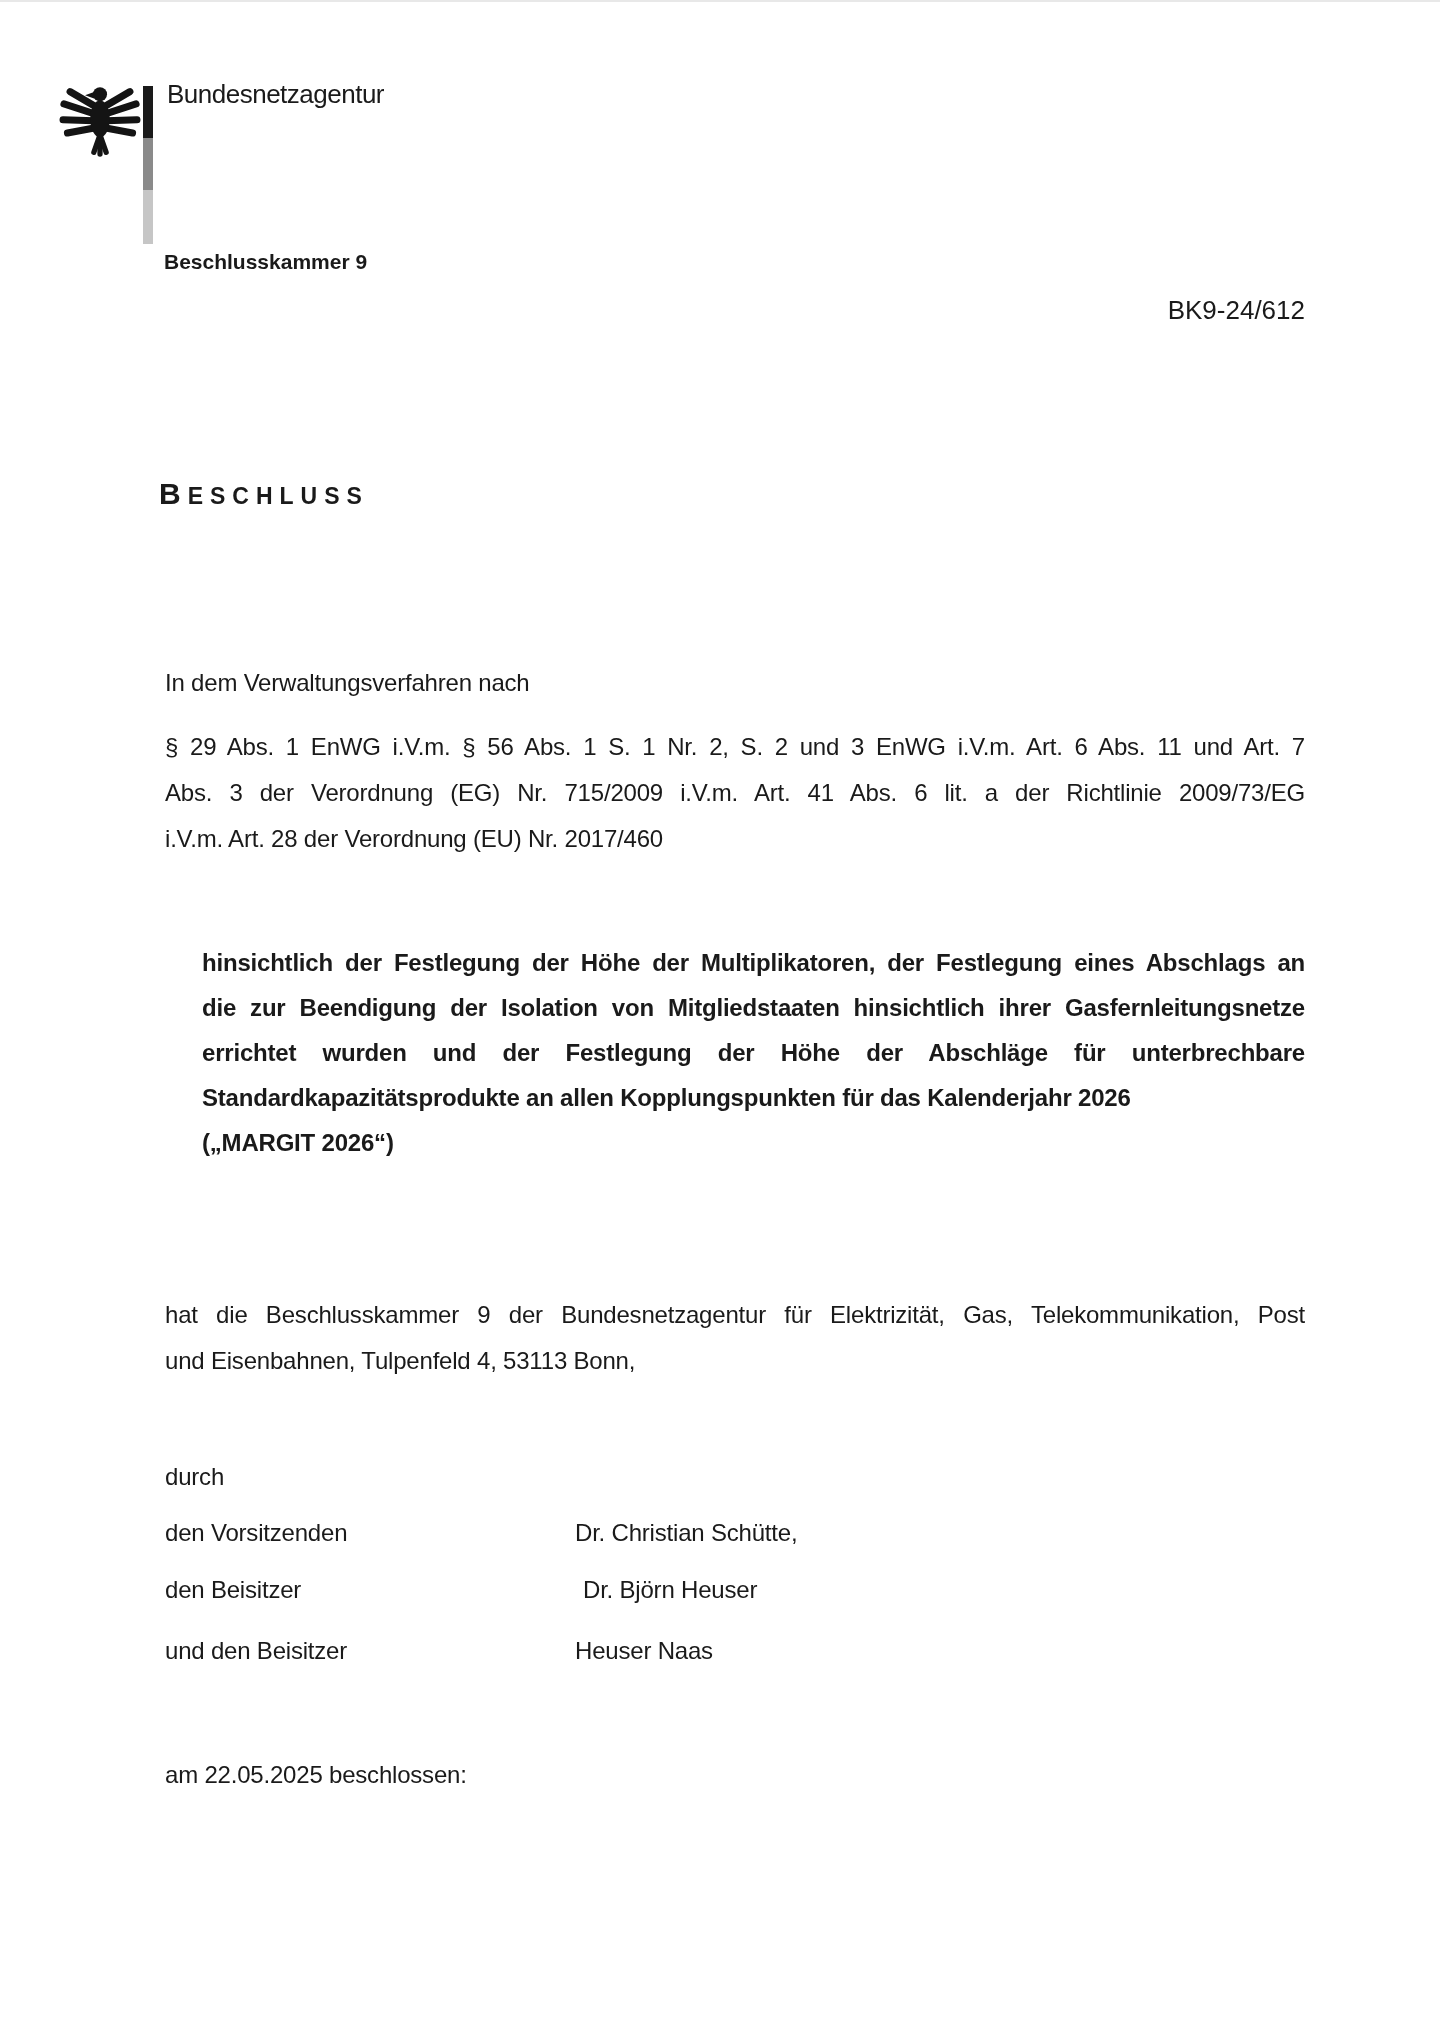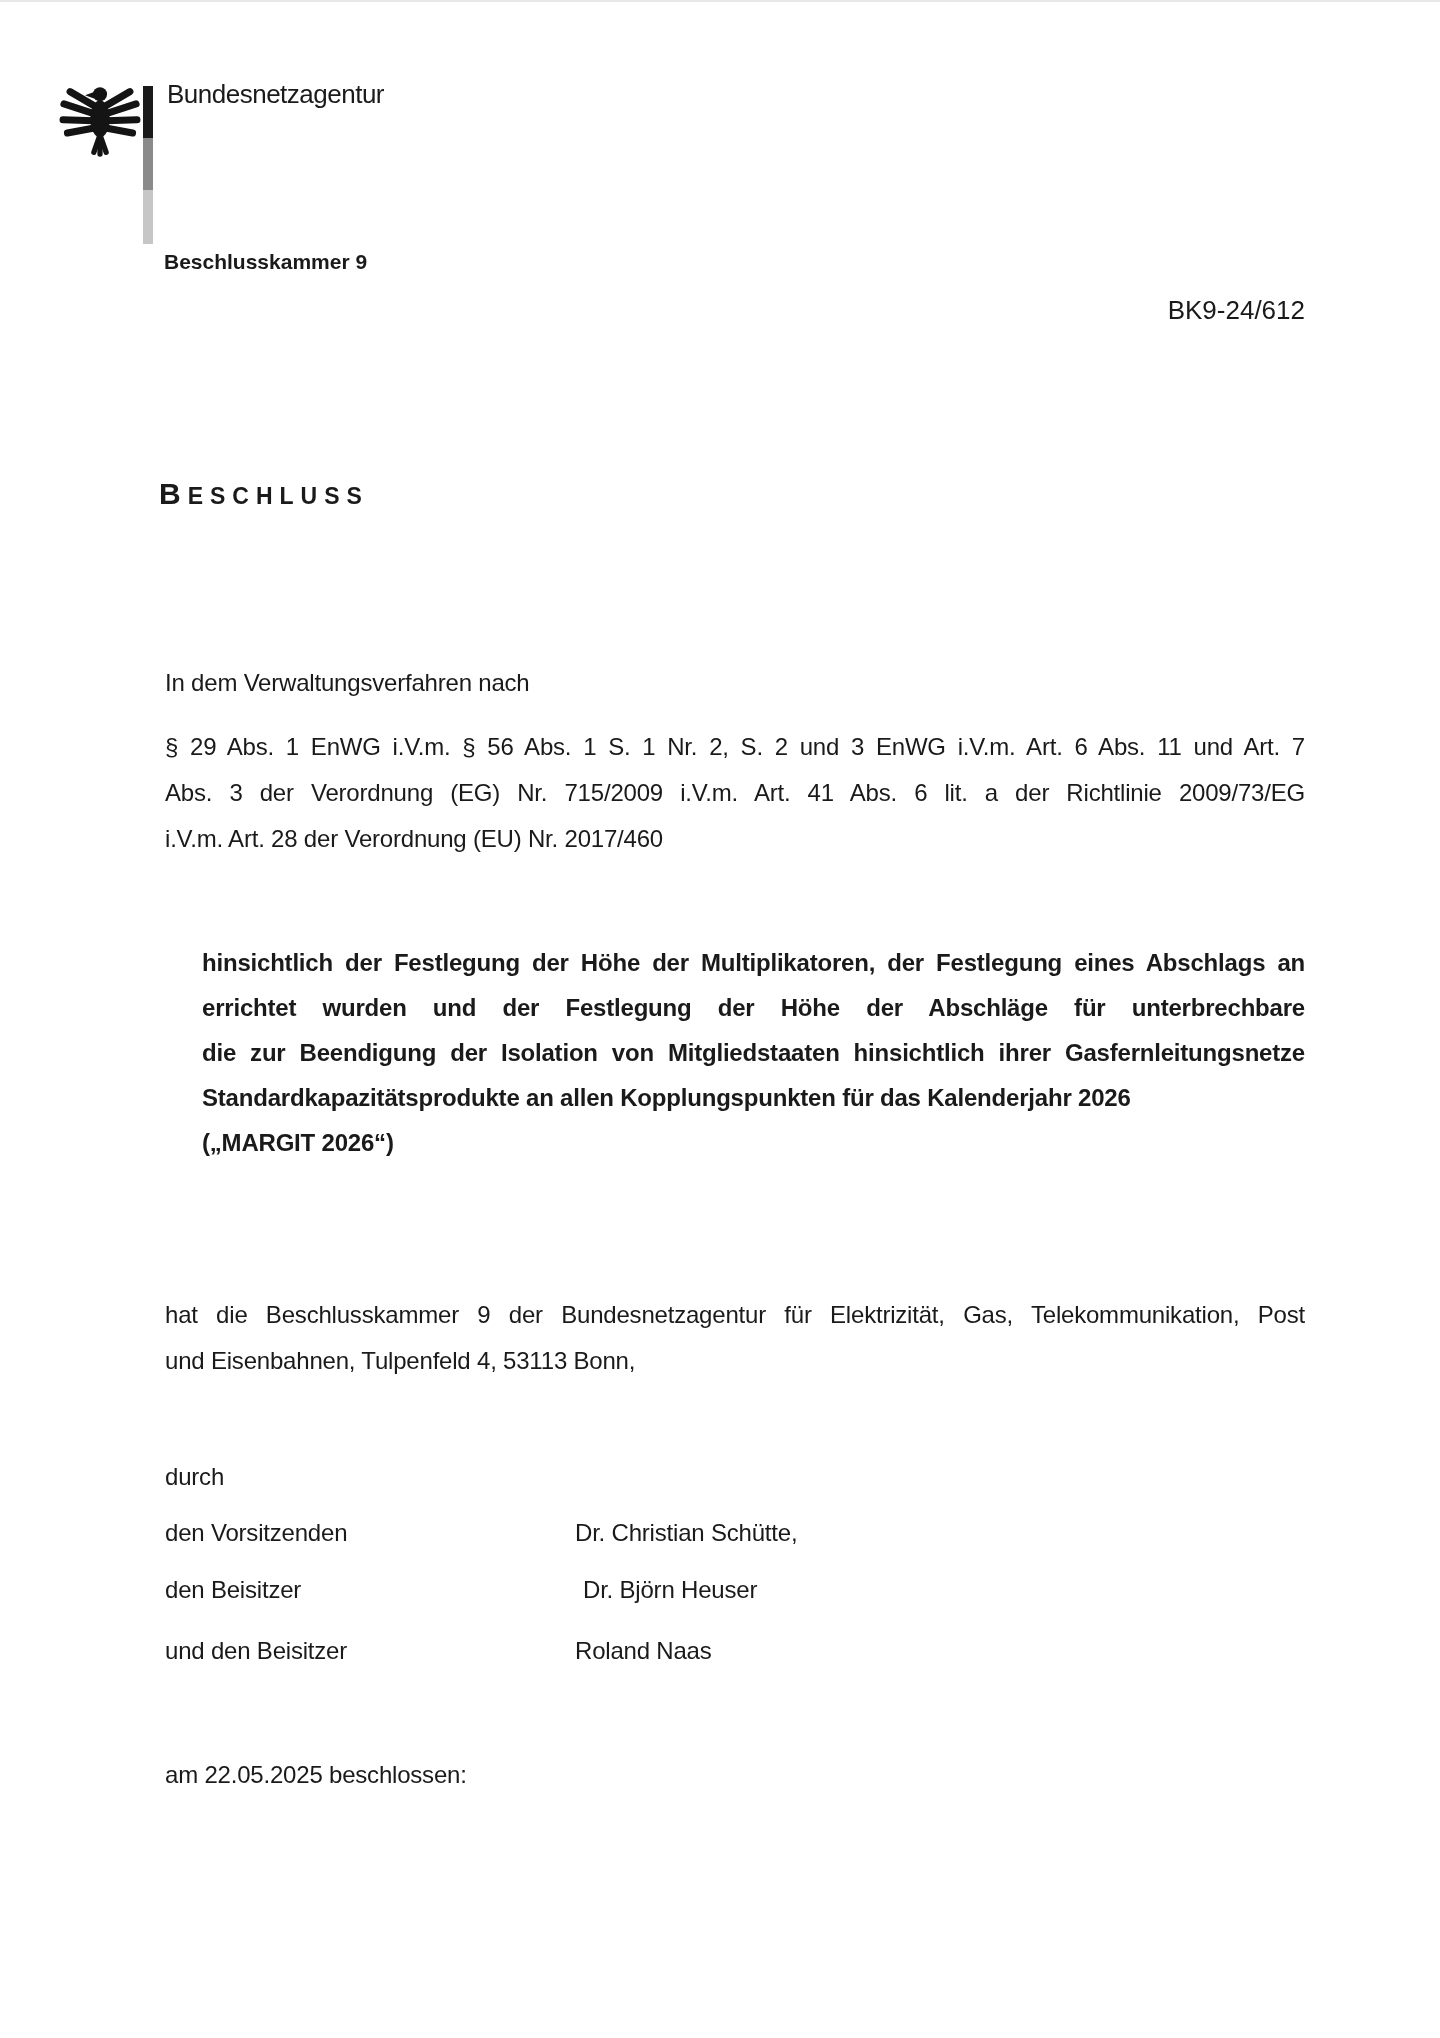--- a/index.html
+++ b/index.html
@@ -117,22 +117,22 @@
   <div class="abs par p-intro bodytext">In dem Verwaltungsverfahren nach</div>
 
   <div class="abs par p-citation bodytext">
     <div class="ln j">§ 29 Abs. 1 EnWG i.V.m. § 56 Abs. 1 S. 1 Nr. 2, S. 2 und 3 EnWG i.V.m. Art. 6 Abs. 11 und Art. 7</div>
     <div class="ln j">Abs. 3 der Verordnung (EG) Nr. 715/2009 i.V.m. Art. 41 Abs. 6 lit. a der Richtlinie 2009/73/EG</div>
     <div class="ln">i.V.m. Art. 28 der Verordnung (EU) Nr. 2017/460</div>
   </div>
 
   <div class="abs par p-subject bodytext">
     <div class="ln-tight j">hinsichtlich der Festlegung der Höhe der Multiplikatoren, der Festlegung eines Abschlags an</div>
+    <div class="ln-tight j">die zur Beendigung der Isolation von Mitgliedstaaten hinsichtlich ihrer Gasfernleitungsnetze</div>
     <div class="ln-tight j">errichtet wurden und der Festlegung der Höhe der Abschläge für unterbrechbare</div>
-    <div class="ln-tight j">die zur Beendigung der Isolation von Mitgliedstaaten hinsichtlich ihrer Gasfernleitungsnetze</div>
     <div class="ln-tight">Standardkapazitätsprodukte an allen Kopplungspunkten für das Kalenderjahr 2026</div>
     <div class="ln-tight">(„MARGIT 2026“)</div>
   </div>
 
   <div class="abs par p-chamber bodytext">
     <div class="ln j">hat die Beschlusskammer 9 der Bundesnetzagentur für Elektrizität, Gas, Telekommunikation, Post</div>
     <div class="ln">und Eisenbahnen, Tulpenfeld 4, 53113 Bonn,</div>
   </div>
 
   <div class="abs par p-durch bodytext">durch</div>
@@ -140,18 +140,18 @@
   <div class="abs panel-row r0 bodytext">
     <span class="role">den Vorsitzenden</span>
     <span class="name">Dr. Christian Schütte,</span>
   </div>
   <div class="abs panel-row r1 bodytext">
     <span class="role">den Beisitzer</span>
     <span class="name">Dr. Björn Heuser</span>
   </div>
   <div class="abs panel-row r2 bodytext">
     <span class="role">und den Beisitzer</span>
-    <span class="name">Roland Naas</span>
+    <span class="name">Heuser Naas</span>
   </div>
 
   <div class="abs par p-date bodytext">am 22.05.2025 beschlossen:</div>
 
 </div>
 
 </body></html>

